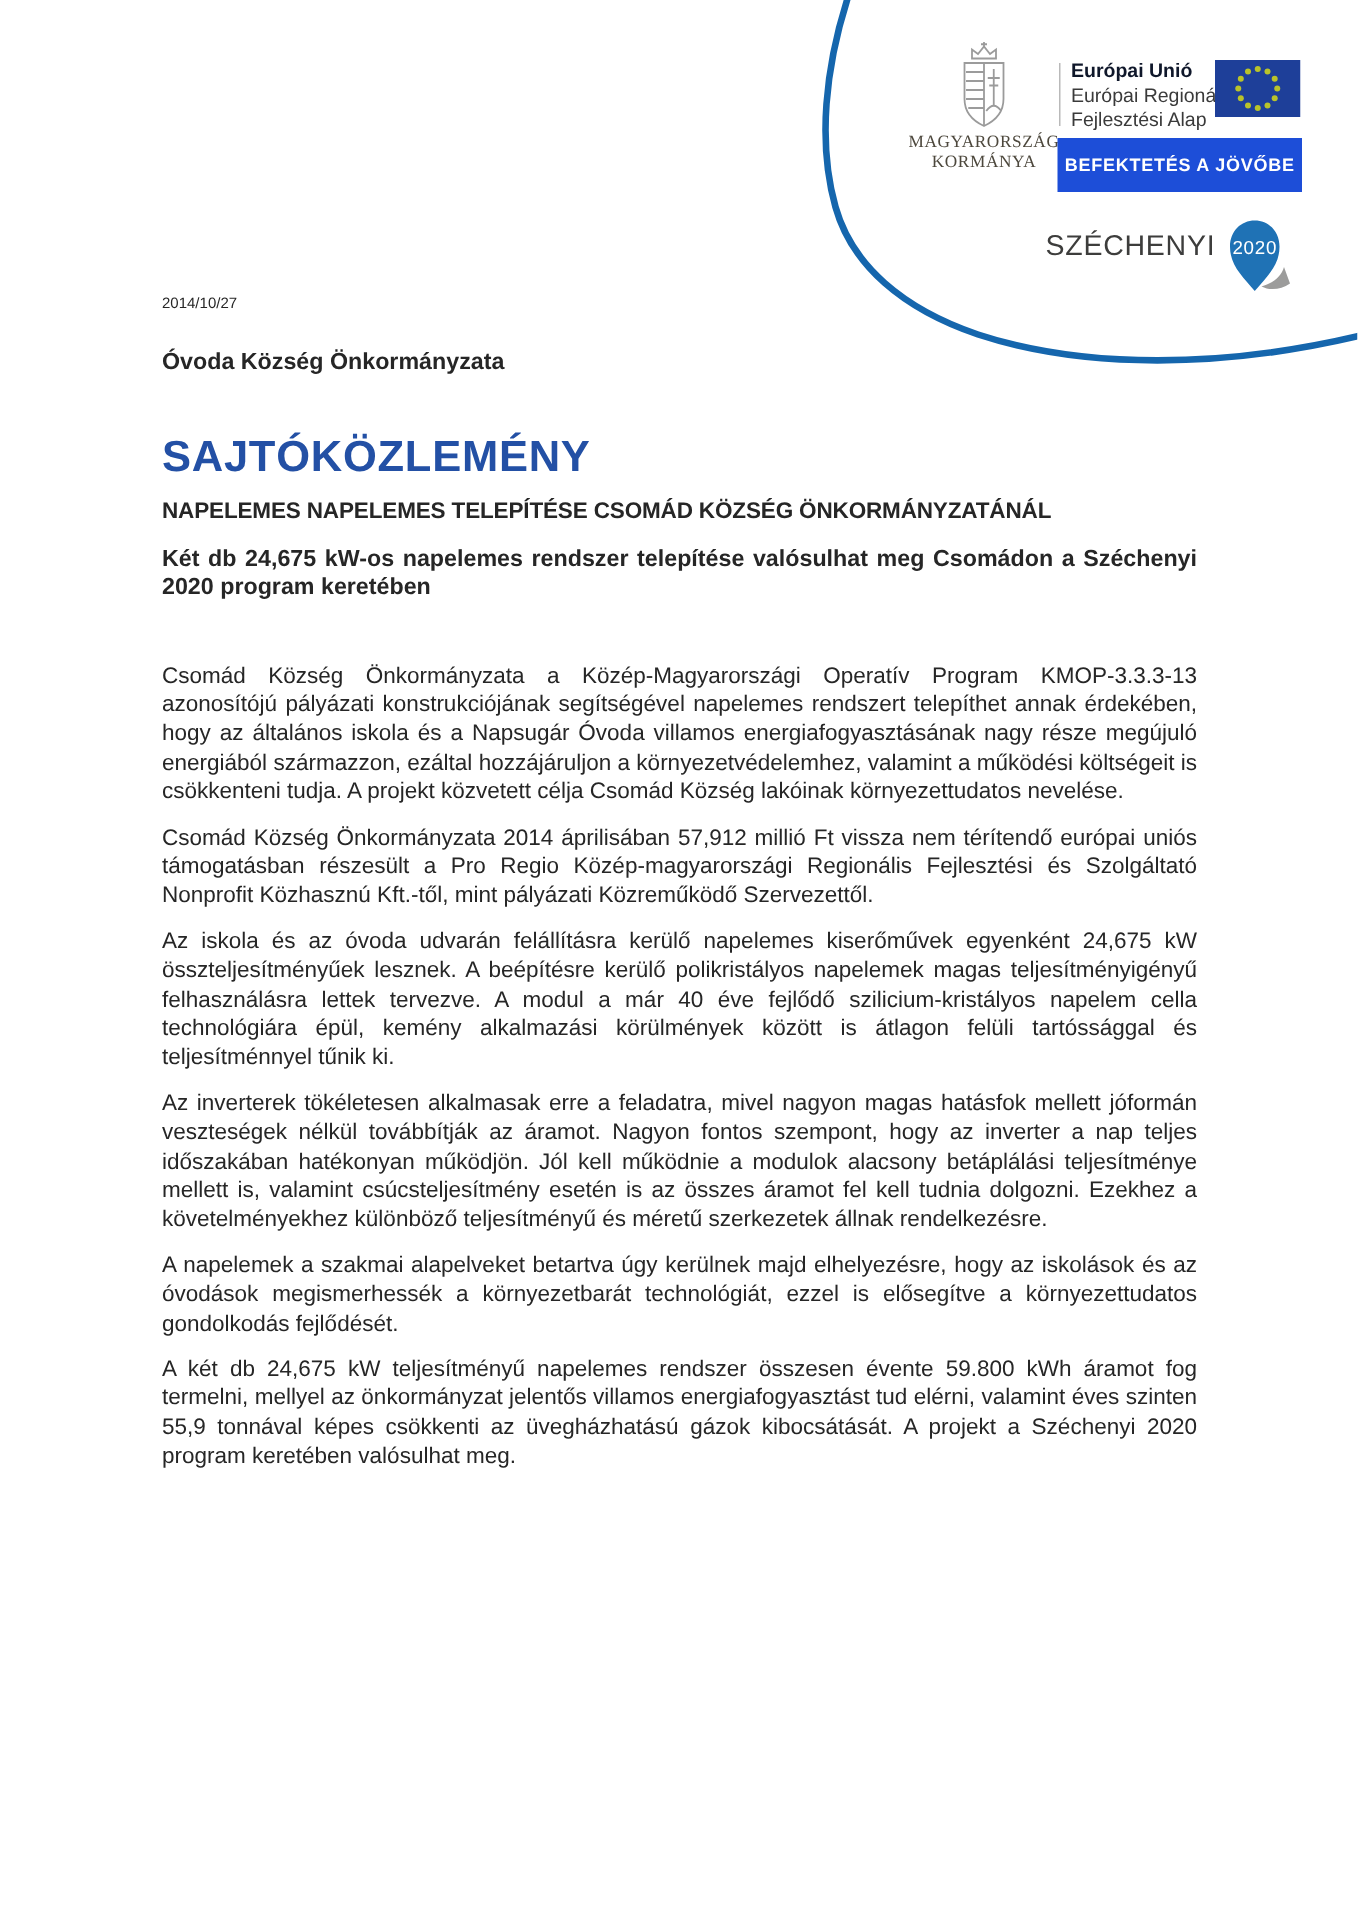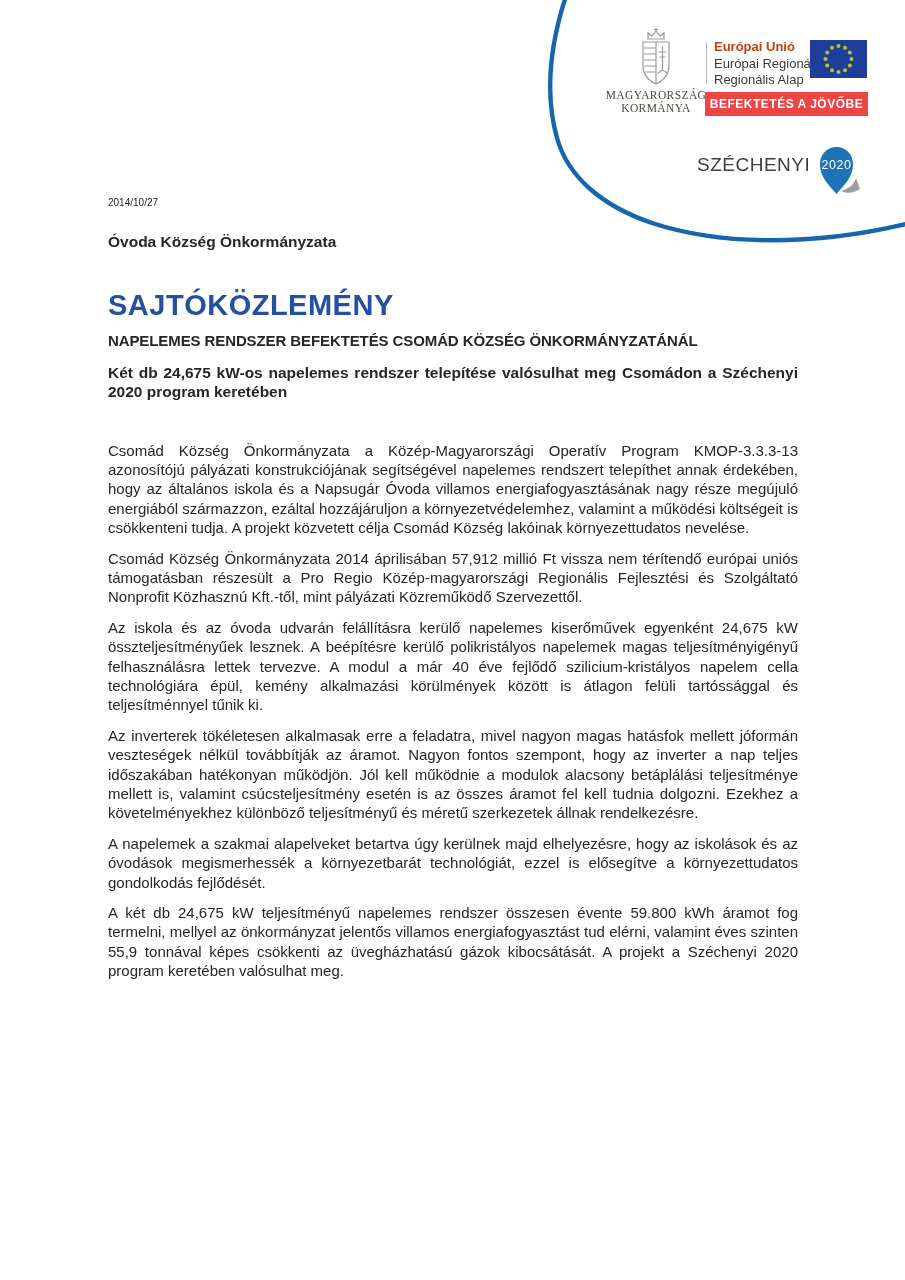--- a/index.html
+++ b/index.html
@@ -6,23 +6,23 @@
   .page{position:relative;width:905px;height:1280px;background:#fff;overflow:hidden;
         font-family:"Liberation Sans",sans-serif;color:#262626;}
   .curve{position:absolute;left:0;top:0;pointer-events:none;}
   
   .gov{position:absolute;left:596px;top:28px;width:120px;text-align:center;}
   .coa{display:block;margin:0 auto;}
   .gov-text{font-family:"Liberation Serif",serif;color:#4d483d;font-size:11.5px;
             line-height:12.5px;letter-spacing:.4px;margin-top:3px;}
   .eu-sep{position:absolute;left:706px;top:42px;width:1px;height:42px;background:#b9b9b9;}
   .eu-text{position:absolute;left:714px;top:39px;font-size:13px;line-height:16.5px;color:#3a3a3a;}
-  .eu-text .b{font-weight:bold;color:#c2410c;}
+  .eu-text .b{font-weight:bold;color:#0f172a;}
   .eu-flag{position:absolute;left:810px;top:40px;}
-  .banner{position:absolute;left:705px;top:92px;width:163px;height:24px;background:#ef4444;
+  .banner{position:absolute;left:705px;top:92px;width:163px;height:36px;background:#1d4ed8;
           color:#fff;font-weight:bold;font-size:12px;letter-spacing:.5px;
           display:flex;align-items:center;justify-content:center;}
   .szechenyi{position:absolute;left:697px;top:144px;}
   .sz-text{position:absolute;left:0;top:10px;font-weight:normal;font-size:19px;
            letter-spacing:.5px;color:#3d3d3c;white-space:nowrap;}
   .pin{position:absolute;left:118px;top:0;}
   
   .doc{position:absolute;left:108px;top:197px;width:690px;}
   .date{font-size:10px;margin:0 0 25px 0;}
   .org{font-size:15.5px;font-weight:bold;margin:0 0 37px 0;}
@@ -61,21 +61,21 @@
         <div>MAGYARORSZÁG</div>
         <div>KORMÁNYA</div>
       </div>
     </div>
 
     <div class="eu-sep"></div>
 
     <div class="eu-text">
       <div class="b">Európai Unió</div>
       <div>Európai Regionális</div>
-      <div>Regionális Alap</div>
+      <div>Fejlesztési Alap</div>
     </div>
 
     <svg class="eu-flag" width="57" height="38" viewBox="0 0 57 38" aria-hidden="true">
       <rect width="57" height="38" fill="#1e3f99"></rect>
       <g fill="#b9c32a">
         <circle cx="28.5" cy="6" r="2"></circle>
           <circle cx="35" cy="7.7" r="2"></circle>
         <circle cx="39.8" cy="12.5" r="2"></circle>
           <circle cx="41.5" cy="19" r="2"></circle>
         <circle cx="39.8" cy="25.5" r="2"></circle>
@@ -99,21 +99,21 @@
         <text x="21.5" y="25" text-anchor="middle" fill="#ffffff" font-family="Liberation Sans, sans-serif" font-size="12.5" letter-spacing="0.5">2020</text>
       </svg>
     </div>
 
   </header>
 
   <main class="doc">
     <div class="date">2014/10/27</div>
     <div class="org">Óvoda Község Önkormányzata</div>
     <h1 class="title">SAJTÓKÖZLEMÉNY</h1>
-    <h2 class="subtitle">NAPELEMES RENDSZER BEFEKTETÉS CSOMÁD KÖZSÉG ÖNKORMÁNYZATÁNÁL</h2>
+    <h2 class="subtitle">NAPELEMES NAPELEMES TELEPÍTÉSE CSOMÁD KÖZSÉG ÖNKORMÁNYZATÁNÁL</h2>
     <p class="lead">Két db 24,675 kW-os napelemes rendszer telepítése valósulhat meg Csomádon a Széchenyi 2020 program keretében</p>
     <p class="body-p">Csomád Község Önkormányzata a Közép-Magyarországi Operatív Program KMOP-3.3.3-13 azonosítójú pályázati konstrukciójának segítségével napelemes rendszert telepíthet annak érdekében, hogy az általános iskola és a Napsugár Óvoda villamos energiafogyasztásának nagy része megújuló energiából származzon, ezáltal hozzájáruljon a környezetvédelemhez, valamint a működési költségeit is csökkenteni tudja. A projekt közvetett célja Csomád Község lakóinak környezettudatos nevelése.</p>
     <p class="body-p">Csomád Község Önkormányzata 2014 áprilisában 57,912 millió Ft vissza nem térítendő európai uniós támogatásban részesült a Pro Regio Közép-magyarországi Regionális Fejlesztési és Szolgáltató Nonprofit Közhasznú Kft.-től, mint pályázati Közreműködő Szervezettől.</p>
     <p class="body-p">Az iskola és az óvoda udvarán felállításra kerülő napelemes kiserőművek egyenként 24,675 kW összteljesítményűek lesznek. A beépítésre kerülő polikristályos napelemek magas teljesítményigényű felhasználásra lettek tervezve. A modul a már 40 éve fejlődő szilicium-kristályos napelem cella technológiára épül, kemény alkalmazási körülmények között is átlagon felüli tartóssággal és teljesítménnyel tűnik ki.</p>
     <p class="body-p">Az inverterek tökéletesen alkalmasak erre a feladatra, mivel nagyon magas hatásfok mellett jóformán veszteségek nélkül továbbítják az áramot. Nagyon fontos szempont, hogy az inverter a nap teljes időszakában hatékonyan működjön. Jól kell működnie a modulok alacsony betáplálási teljesítménye mellett is, valamint csúcsteljesítmény esetén is az összes áramot fel kell tudnia dolgozni. Ezekhez a követelményekhez különböző teljesítményű és méretű szerkezetek állnak rendelkezésre.</p>
     <p class="body-p">A napelemek a szakmai alapelveket betartva úgy kerülnek majd elhelyezésre, hogy az iskolások és az óvodások megismerhessék a környezetbarát technológiát, ezzel is elősegítve a környezettudatos gondolkodás fejlődését.</p>
     <p class="body-p">A két db 24,675 kW teljesítményű napelemes rendszer összesen évente 59.800 kWh áramot fog termelni, mellyel az önkormányzat jelentős villamos energiafogyasztást tud elérni, valamint éves szinten 55,9 tonnával képes csökkenti az üvegházhatású gázok kibocsátását. A projekt a Széchenyi 2020 program keretében valósulhat meg.</p>
   </main>
 
 </div>

